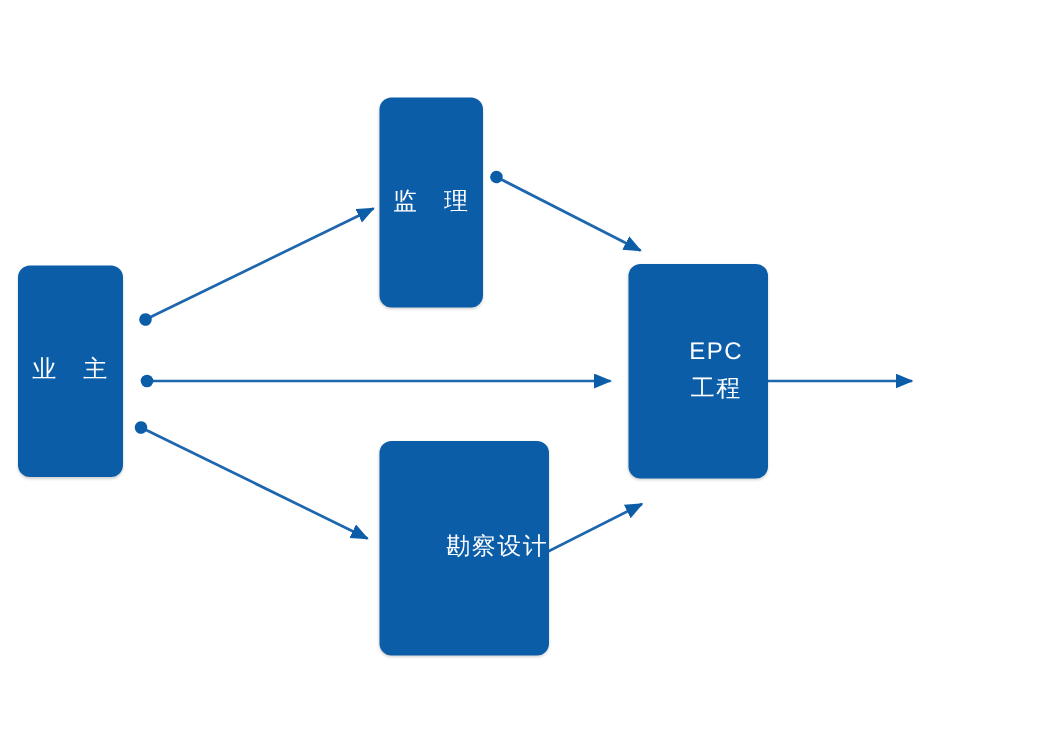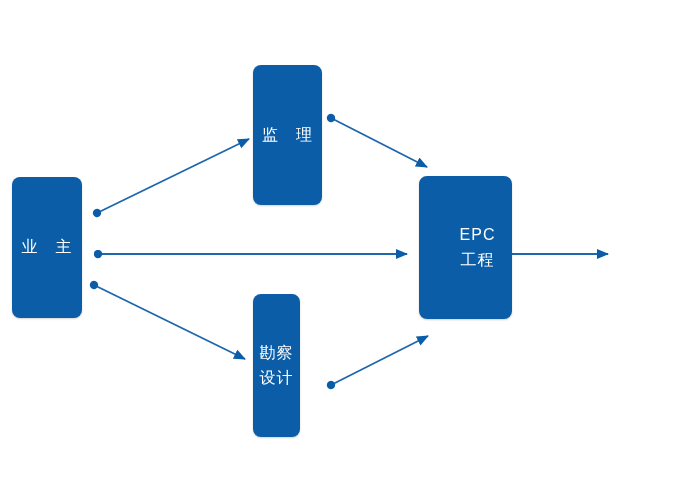--- a/index.html
+++ b/index.html
@@ -71,21 +71,21 @@
   </svg>
 
   <div class="node" style="left:12px; top:177px; width:70px; height:141px;">
     <span class="node-label">业　主</span>
   </div>
 
   <div class="node" style="left:253px; top:65px; width:69px; height:140px;">
     <span class="node-label">监　理</span>
   </div>
 
-  <div class="node" style="left:253px; top:294px; width:47px; height:143px;">
+  <div class="node" style="left:253px; top:294px; width:69px; height:143px;padding-left:44px;">
     <span class="node-label">勘察设计</span>
   </div>
 
   <div class="node" style="left:419px; top:176px; width:69px; height:143px;padding-left:24px;">
     <span class="node-label">EPC
 工程</span>
   </div>
 
 
 </div>

